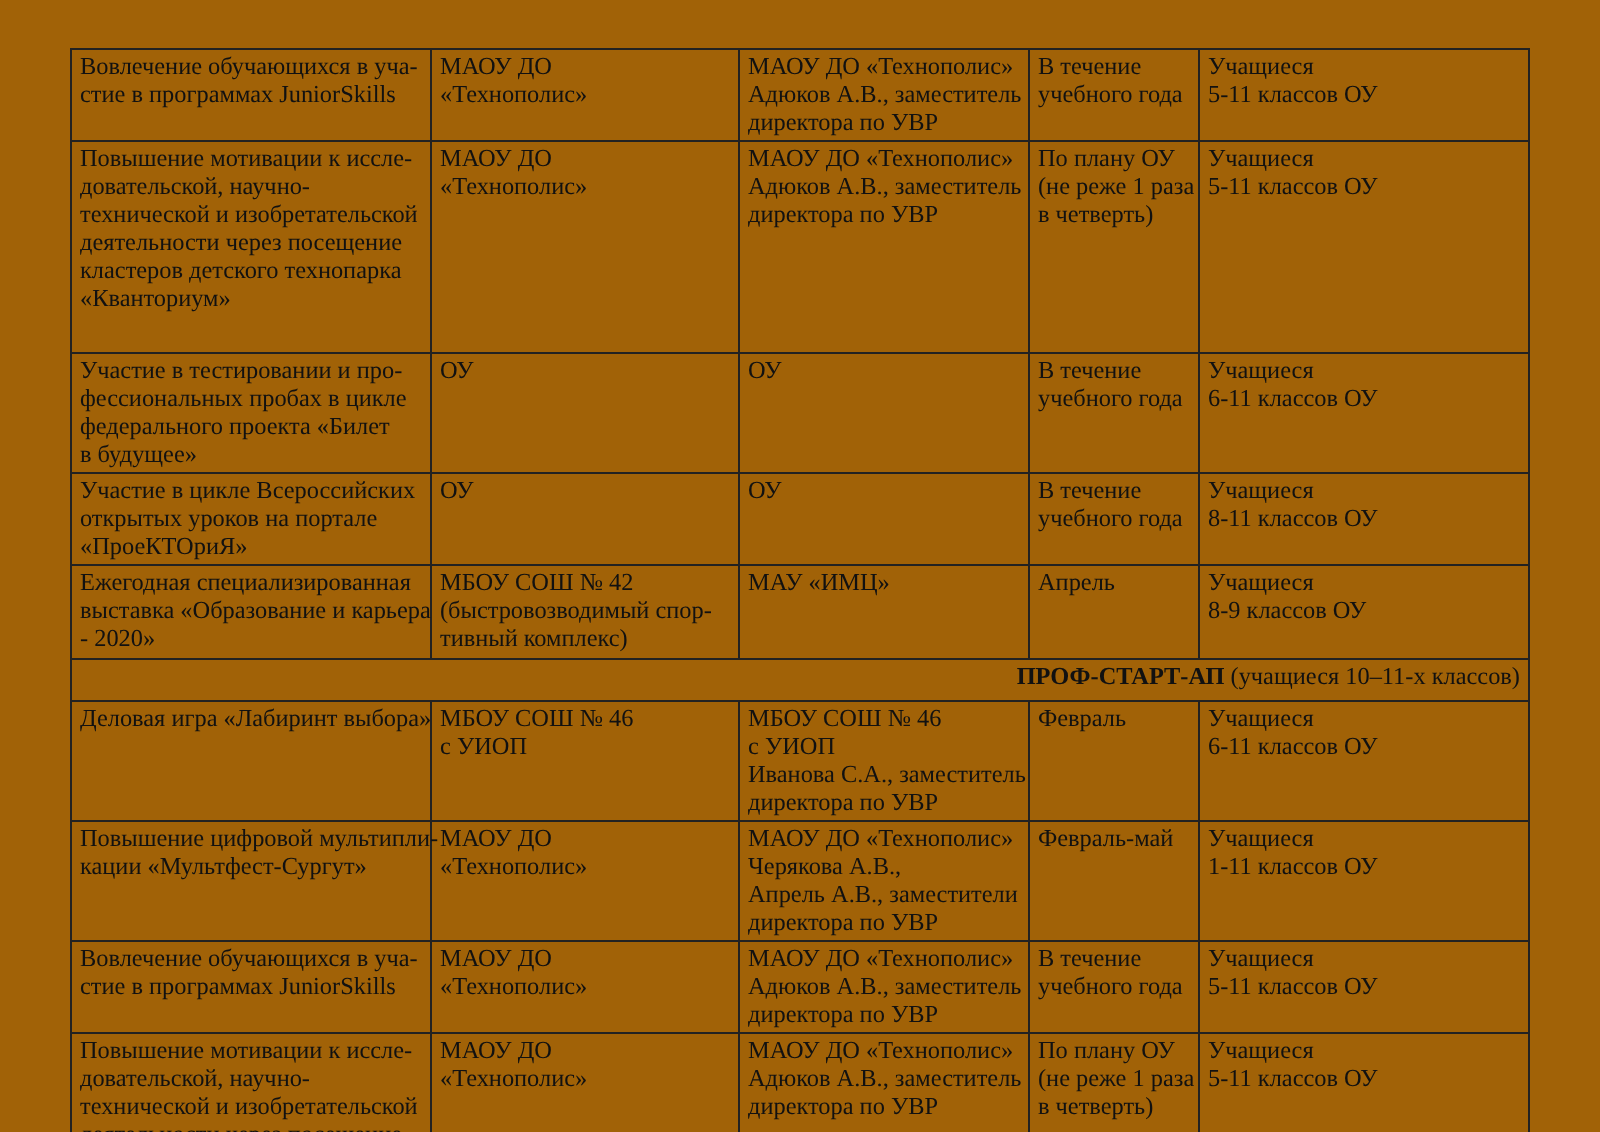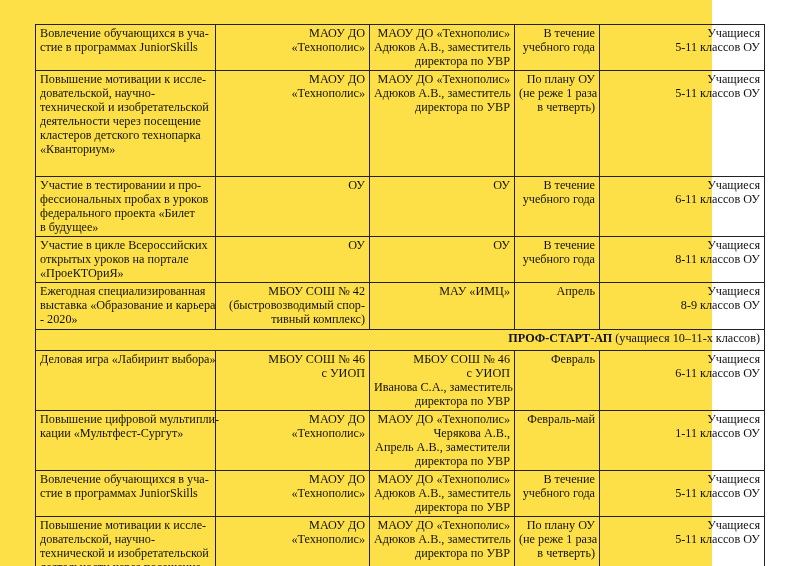--- a/index.html
+++ b/index.html
@@ -1,23 +1,23 @@
 <!DOCTYPE html>
 <html><head>
   <meta charset="utf-8">
   <style>
     html, body { margin: 0; padding: 0; background: #ffffff; }
     body { width: 800px; height: 566px; position: relative; overflow: hidden;
            font-family: "Liberation Serif", "DejaVu Serif", serif; color: #111; }
-    .page { position: absolute; left: 0; top: 0; width: 712px; height: 566px; background: #fde047; }
+    .page { position: absolute; left: 0; top: 0; width: 800px; height: 566px; background: #a16207; }
     table.plan { position: absolute; left: 35px; top: 24px; width: 729px;
                  border-collapse: collapse; table-layout: fixed; font-size: 12.2px; line-height: 14px; }
     table.plan td { border: 1px solid #222; vertical-align: top; padding: 1px 4px 2px 4px; }
     td.c1 { text-align: left; }
-    td.c2, td.c3, td.c4, td.c5 { text-align: right; }
+    td.c2, td.c3, td.c4, td.c5 { text-align: left; }
     td.section { text-align: right; padding-top: 2px; padding-bottom: 2px; }
     .section-title { font-weight: bold; }
     .line { display: block; white-space: nowrap; }
   </style>
 </head>
 <body>
 
 <div class="page">
   <table class="plan">
     <colgroup>
@@ -75,21 +75,21 @@
             <span class="line">в четверть)</span>
           </td>
           <td class="c5">
             <span class="line">Учащиеся</span>
             <span class="line">5-11 классов ОУ</span>
           </td>
         </tr>
         <tr style="height: 54px;">
           <td class="c1">
             <span class="line">Участие в тестировании и про-</span>
-            <span class="line">фессиональных пробах в уроков</span>
+            <span class="line">фессиональных пробах в цикле</span>
             <span class="line">федерального проекта «Билет</span>
             <span class="line">в будущее»</span>
           </td>
           <td class="c2">
             <span class="line">ОУ</span>
           </td>
           <td class="c3">
             <span class="line">ОУ</span>
           </td>
           <td class="c4">

